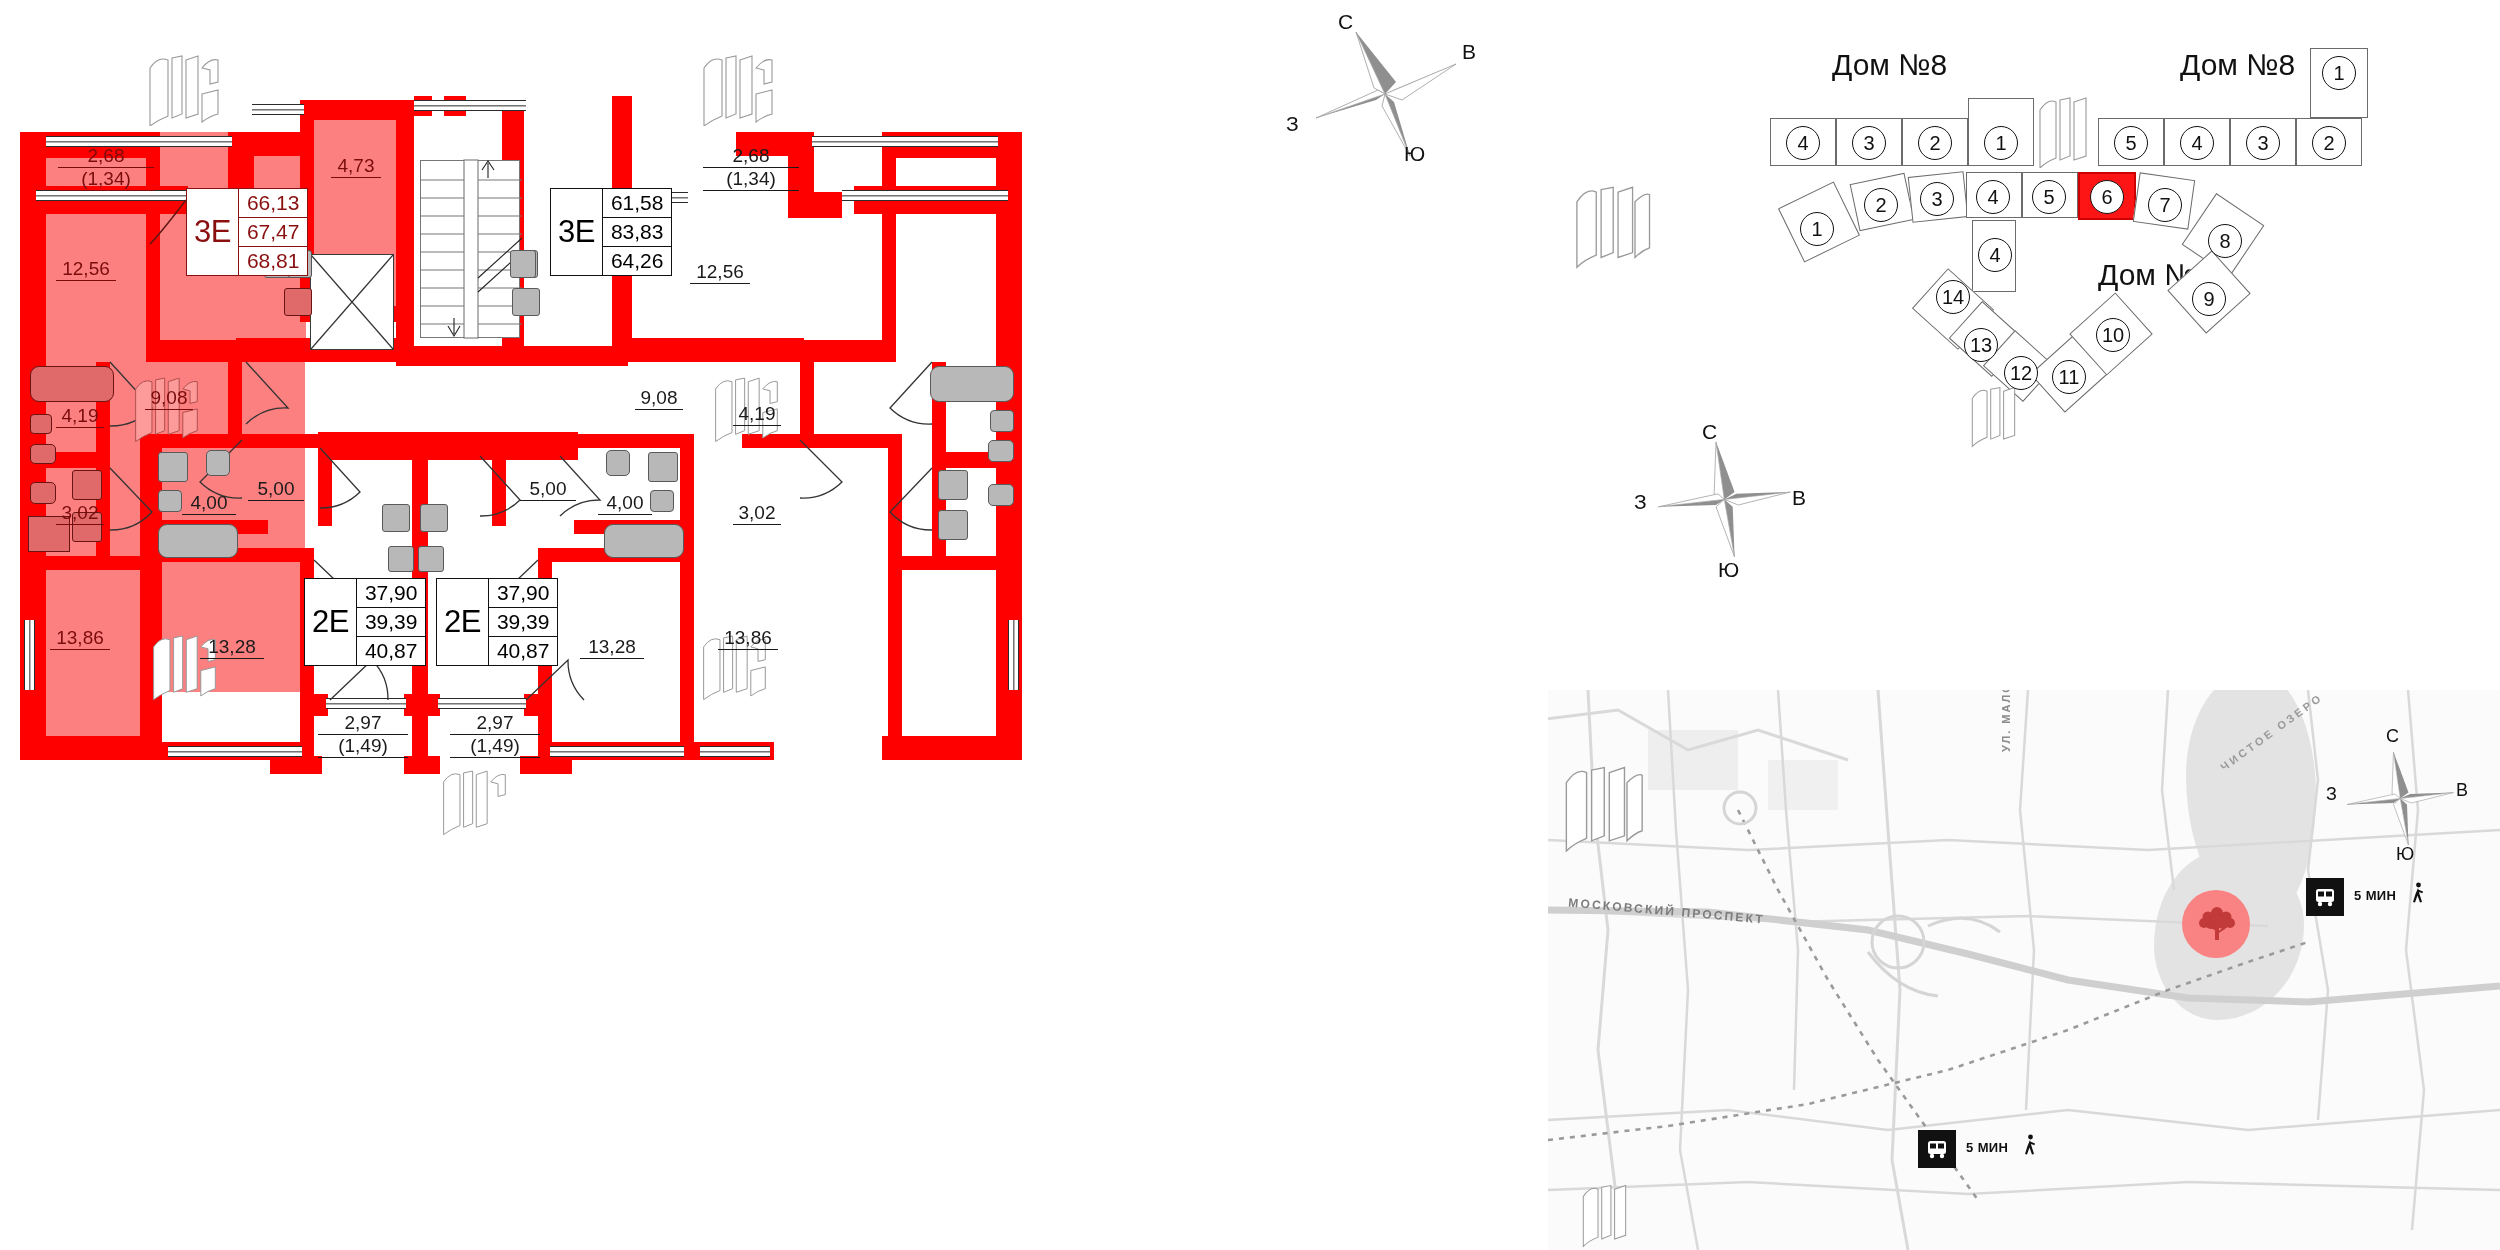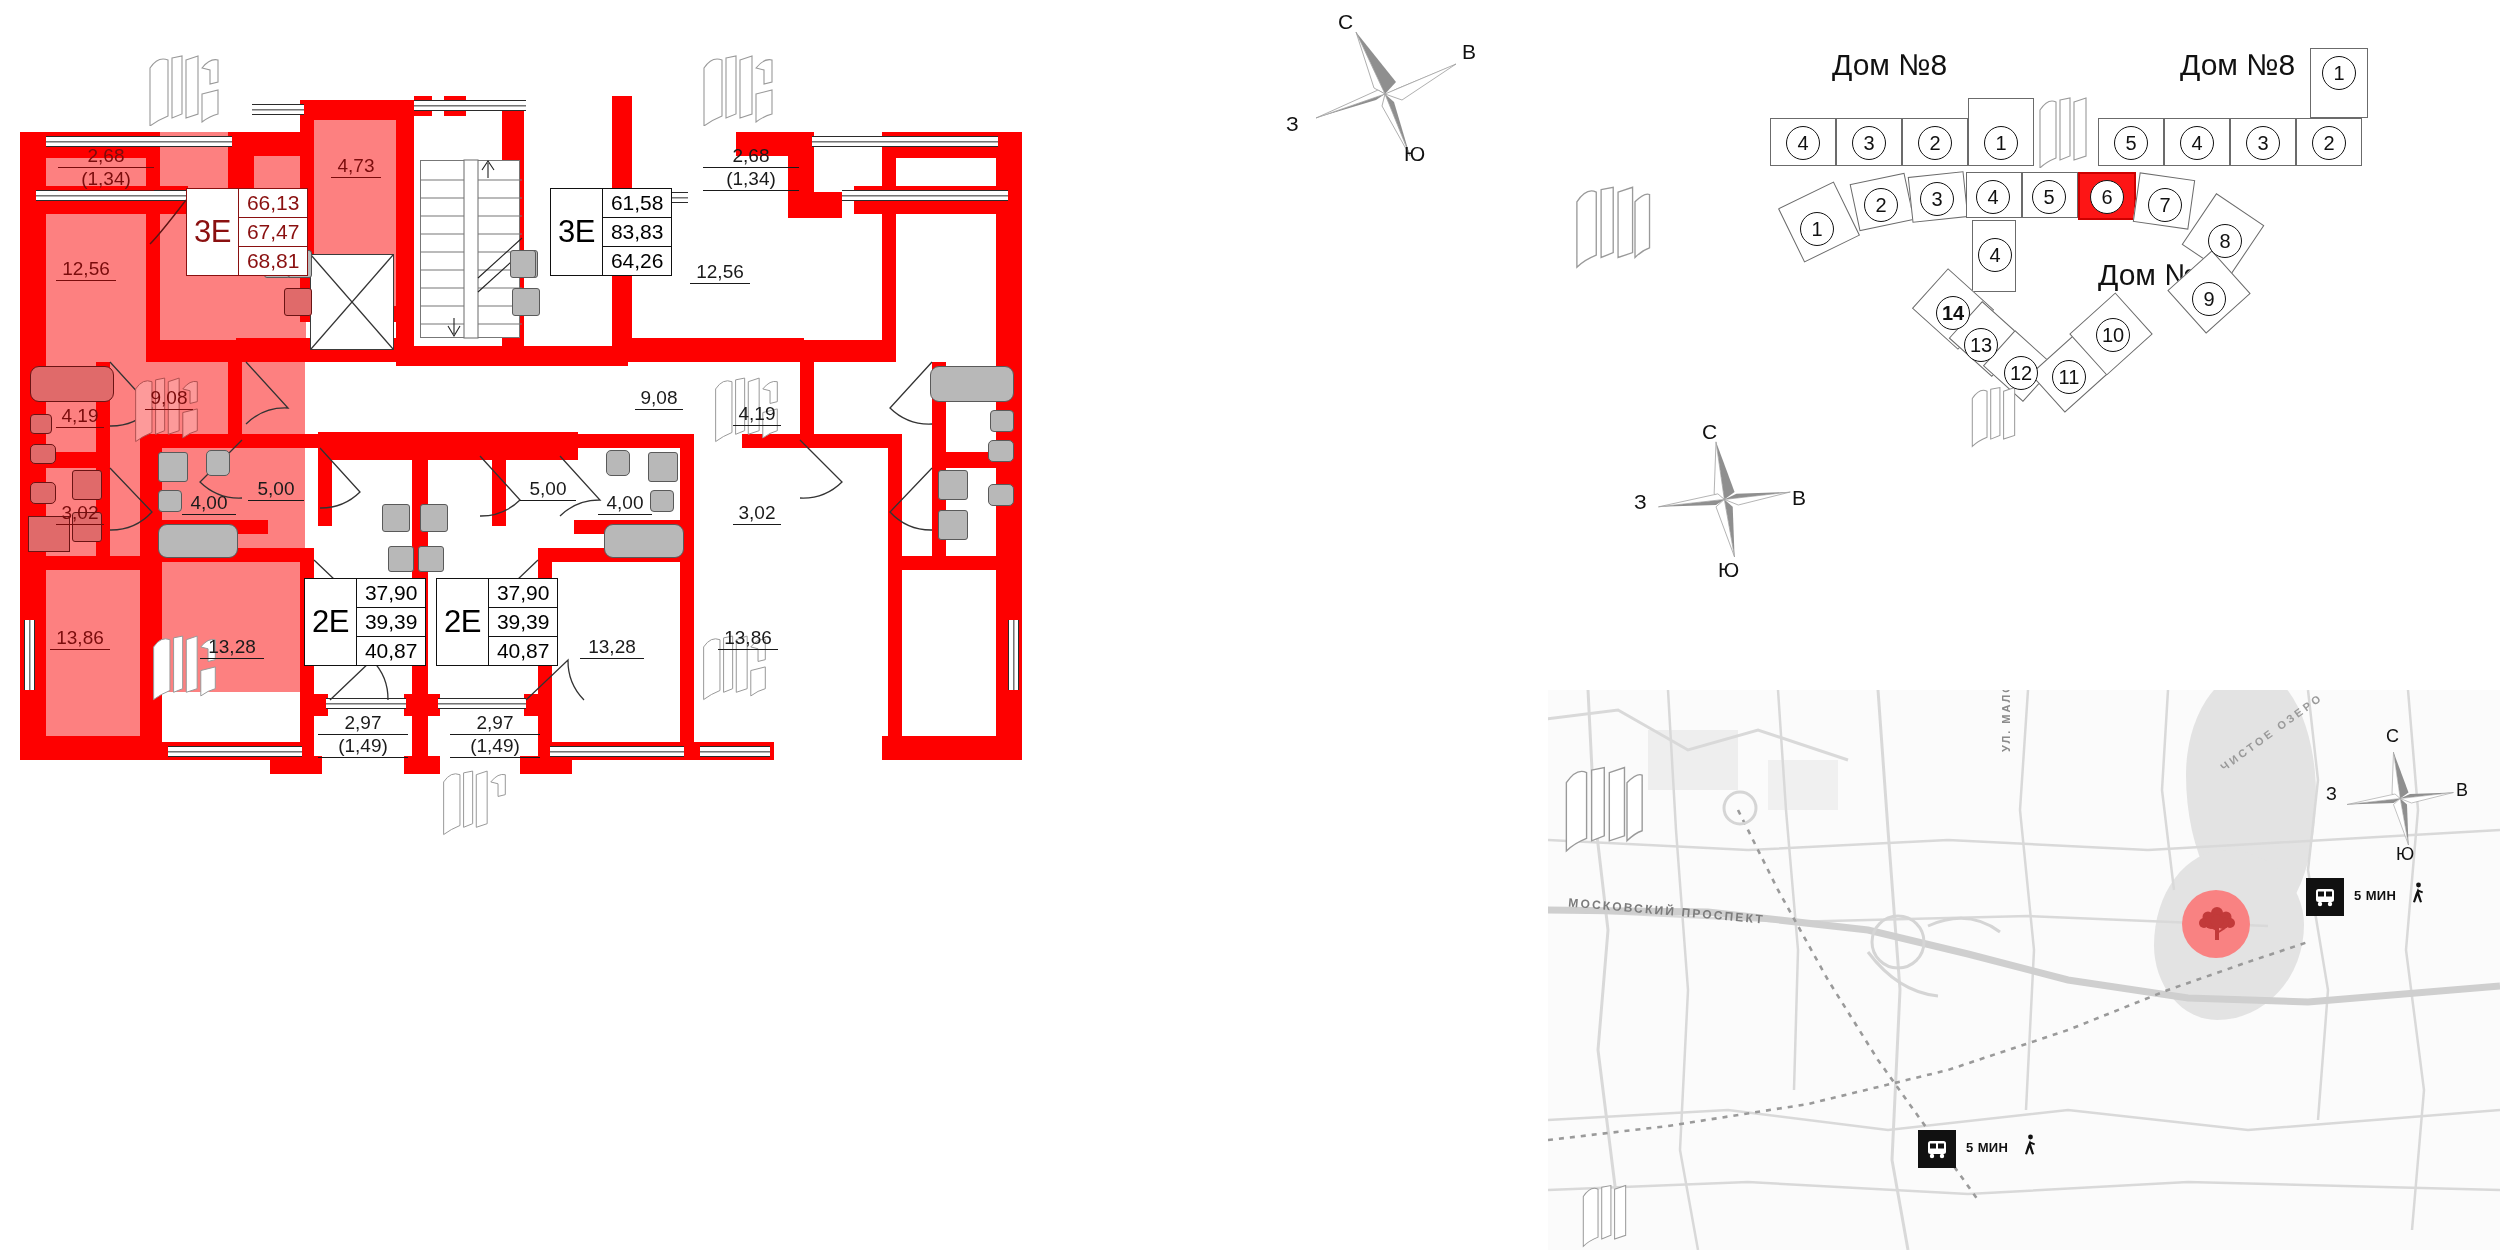--- a/index.html
+++ b/index.html
@@ -521,21 +521,21 @@
   <div class="num" style="left:412px; top:112px;">9</div>
 
   <div class="sec" style="left:192px; top:50px; width:44px; height:72px;"></div>
   <div class="sec" style="left:142px; top:112px; width:62px; height:54px; transform:rotate(42deg);"></div>
   <div class="sec" style="left:178px; top:144px; width:58px; height:50px; transform:rotate(42deg);"></div>
   <div class="sec" style="left:212px; top:172px; width:54px; height:48px; transform:rotate(42deg);"></div>
   <div class="sec" style="left:260px; top:178px; width:58px; height:52px; transform:rotate(-42deg);"></div>
   <div class="sec" style="left:300px; top:136px; width:62px; height:56px; transform:rotate(-42deg);"></div>
 
   <div class="num" style="left:198px; top:68px;">4</div>
-  <div class="num" style="left:156px; top:126px;font-weight:bold;">14</div>
+  <div class="num" style="left:156px; top:110px;">14</div>
   <div class="num" style="left:184px; top:158px;">13</div>
   <div class="num" style="left:224px; top:186px;">12</div>
   <div class="num" style="left:272px; top:190px;">11</div>
   <div class="num" style="left:316px; top:148px;">10</div>
 
   <svg class="fac" style="left:186px; top:212px;" width="66" height="70" viewBox="0 0 66 76">
     <g fill="#fff" stroke="#9a9a9a" stroke-width="1.1">
       <path d="M4 18 q8 -12 16 -8 l0 50 q-10 4 -16 10 z"></path>
       <path d="M24 8 l10 -2 l0 52 l-10 4 z"></path>
       <path d="M38 10 l12 -4 l0 52 l-12 4 z"></path>

